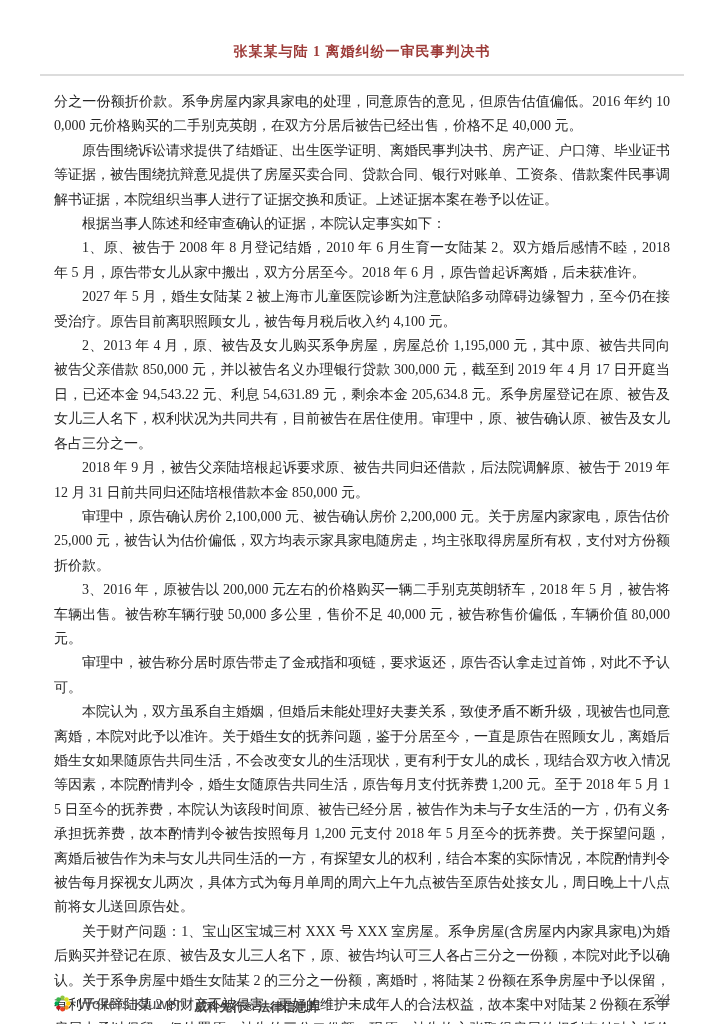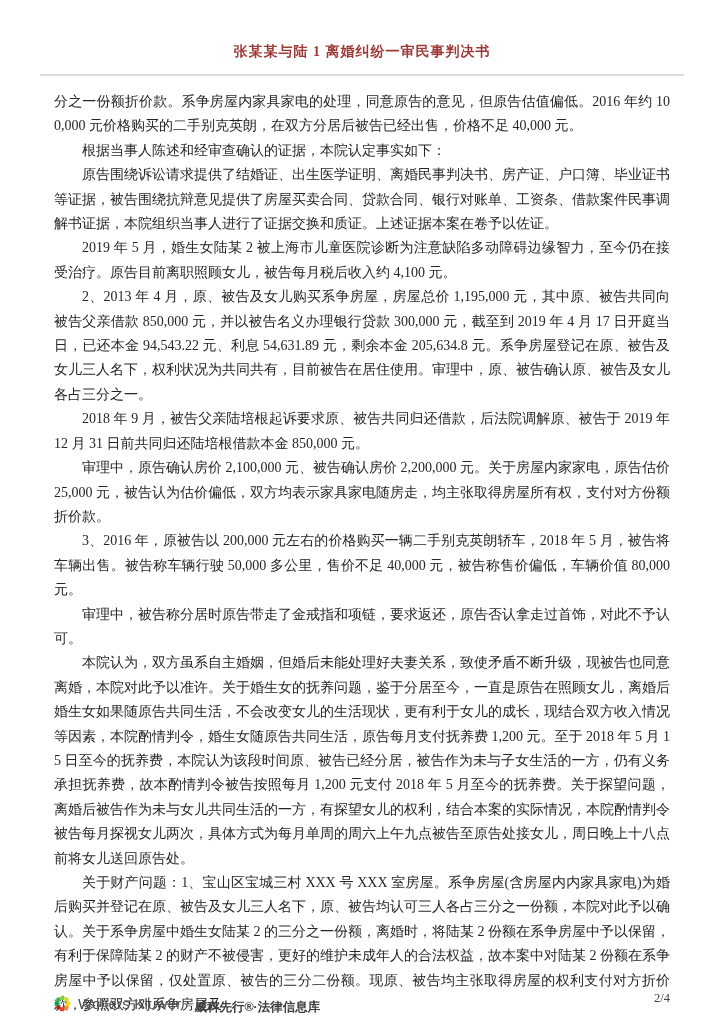--- a/index.html
+++ b/index.html
@@ -76,23 +76,24 @@
 <div class="page">
 
   <div class="doc-header">
     <span class="doc-title">张某某与陆 1 离婚纠纷一审民事判决书</span>
   </div>
 
   <hr class="title-divider">
 
   <div class="doc-body">
     <p class="continuation">分之一份额折价款。系争房屋内家具家电的处理，同意原告的意见，但原告估值偏低。2016 年约 100,000 元价格购买的二手别克英朗，在双方分居后被告已经出售，价格不足 40,000 元。</p>
+    <p>原告围绕诉讼请求提供了结婚证、出生医学证明、离婚民事判决书、房产证、户口簿、毕业证书等证据，被告围绕抗辩意见提供了房屋买卖合同、贷款合同、银行对账单、工资条、借款案件民事调解书证据，本院组织当事人进行了证据交换和质证。上述证据本案在卷予以佐证。</p>
     <p>根据当事人陈述和经审查确认的证据，本院认定事实如下：</p>
-    <p>原告围绕诉讼请求提供了结婚证、出生医学证明、离婚民事判决书、房产证、户口簿、毕业证书等证据，被告围绕抗辩意见提供了房屋买卖合同、贷款合同、银行对账单、工资条、借款案件民事调解书证据，本院组织当事人进行了证据交换和质证。上述证据本案在卷予以佐证。</p>
-    <p>2019 年 5 月，婚生女陆某 2 被上海市儿童医院诊断为注意缺陷多动障碍边缘智力，至今仍在接受治疗。原告目前离职照顾女儿，被告每月税后收入约 4,100 元。</p>
+    <p>1、原、被告于 2008 年 8 月登记结婚，2010 年 6 月生育一女陆某 2。双方婚后感情不睦，2018 年 5 月，原告带女儿从家中搬出，双方分居至今。2018 年 6 月，原告曾起诉离婚，后未获准许。</p>
+    <p>2027 年 5 月，婚生女陆某 2 被上海市儿童医院诊断为注意缺陷多动障碍边缘智力，至今仍在接受治疗。原告目前离职照顾女儿，被告每月税后收入约 4,100 元。</p>
     <p>2、2013 年 4 月，原、被告及女儿购买系争房屋，房屋总价 1,195,000 元，其中原、被告共同向被告父亲借款 850,000 元，并以被告名义办理银行贷款 300,000 元，截至到 2019 年 4 月 17 日开庭当日，已还本金 94,543.22 元、利息 54,631.89 元，剩余本金 205,634.8 元。系争房屋登记在原、被告及女儿三人名下，权利状况为共同共有，目前被告在居住使用。审理中，原、被告确认原、被告及女儿各占三分之一。</p>
     <p>2018 年 9 月，被告父亲陆培根起诉要求原、被告共同归还借款，后法院调解原、被告于 2019 年 12 月 31 日前共同归还陆培根借款本金 850,000 元。</p>
     <p>审理中，原告确认房价 2,100,000 元、被告确认房价 2,200,000 元。关于房屋内家家电，原告估价 25,000 元，被告认为估价偏低，双方均表示家具家电随房走，均主张取得房屋所有权，支付对方份额折价款。</p>
     <p>3、2016 年，原被告以 200,000 元左右的价格购买一辆二手别克英朗轿车，2018 年 5 月，被告将车辆出售。被告称车辆行驶 50,000 多公里，售价不足 40,000 元，被告称售价偏低，车辆价值 80,000 元。</p>
     <p>审理中，被告称分居时原告带走了金戒指和项链，要求返还，原告否认拿走过首饰，对此不予认可。</p>
     <p>本院认为，双方虽系自主婚姻，但婚后未能处理好夫妻关系，致使矛盾不断升级，现被告也同意离婚，本院对此予以准许。关于婚生女的抚养问题，鉴于分居至今，一直是原告在照顾女儿，离婚后婚生女如果随原告共同生活，不会改变女儿的生活现状，更有利于女儿的成长，现结合双方收入情况等因素，本院酌情判令，婚生女随原告共同生活，原告每月支付抚养费 1,200 元。至于 2018 年 5 月 15 日至今的抚养费，本院认为该段时间原、被告已经分居，被告作为未与子女生活的一方，仍有义务承担抚养费，故本酌情判令被告按照每月 1,200 元支付 2018 年 5 月至今的抚养费。关于探望问题，离婚后被告作为未与女儿共同生活的一方，有探望女儿的权利，结合本案的实际情况，本院酌情判令被告每月探视女儿两次，具体方式为每月单周的周六上午九点被告至原告处接女儿，周日晚上十八点前将女儿送回原告处。</p>
     <p>关于财产问题：1、宝山区宝城三村 XXX 号 XXX 室房屋。系争房屋(含房屋内内家具家电)为婚后购买并登记在原、被告及女儿三人名下，原、被告均认可三人各占三分之一份额，本院对此予以确认。关于系争房屋中婚生女陆某 2 的三分之一份额，离婚时，将陆某 2 份额在系争房屋中予以保留，有利于保障陆某 2 的财产不被侵害，更好的维护未成年人的合法权益，故本案中对陆某 2 份额在系争房屋中予以保留，仅处置原、被告的三分二份额。现原、被告均主张取得房屋的权利支付对方折价款，参照双方对系争房屋及</p>
   </div>
 
   <div class="doc-footer">

